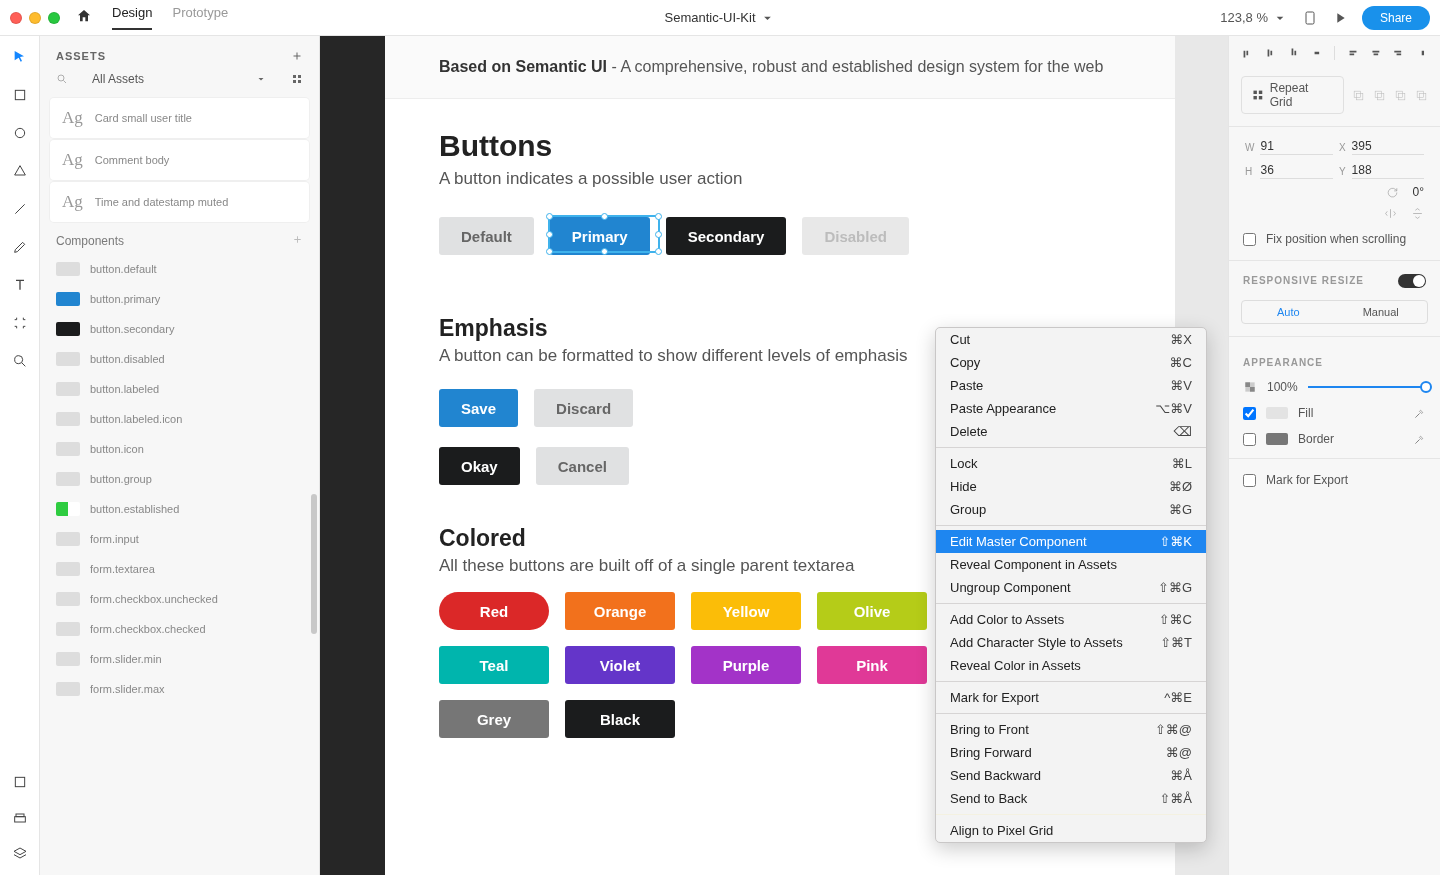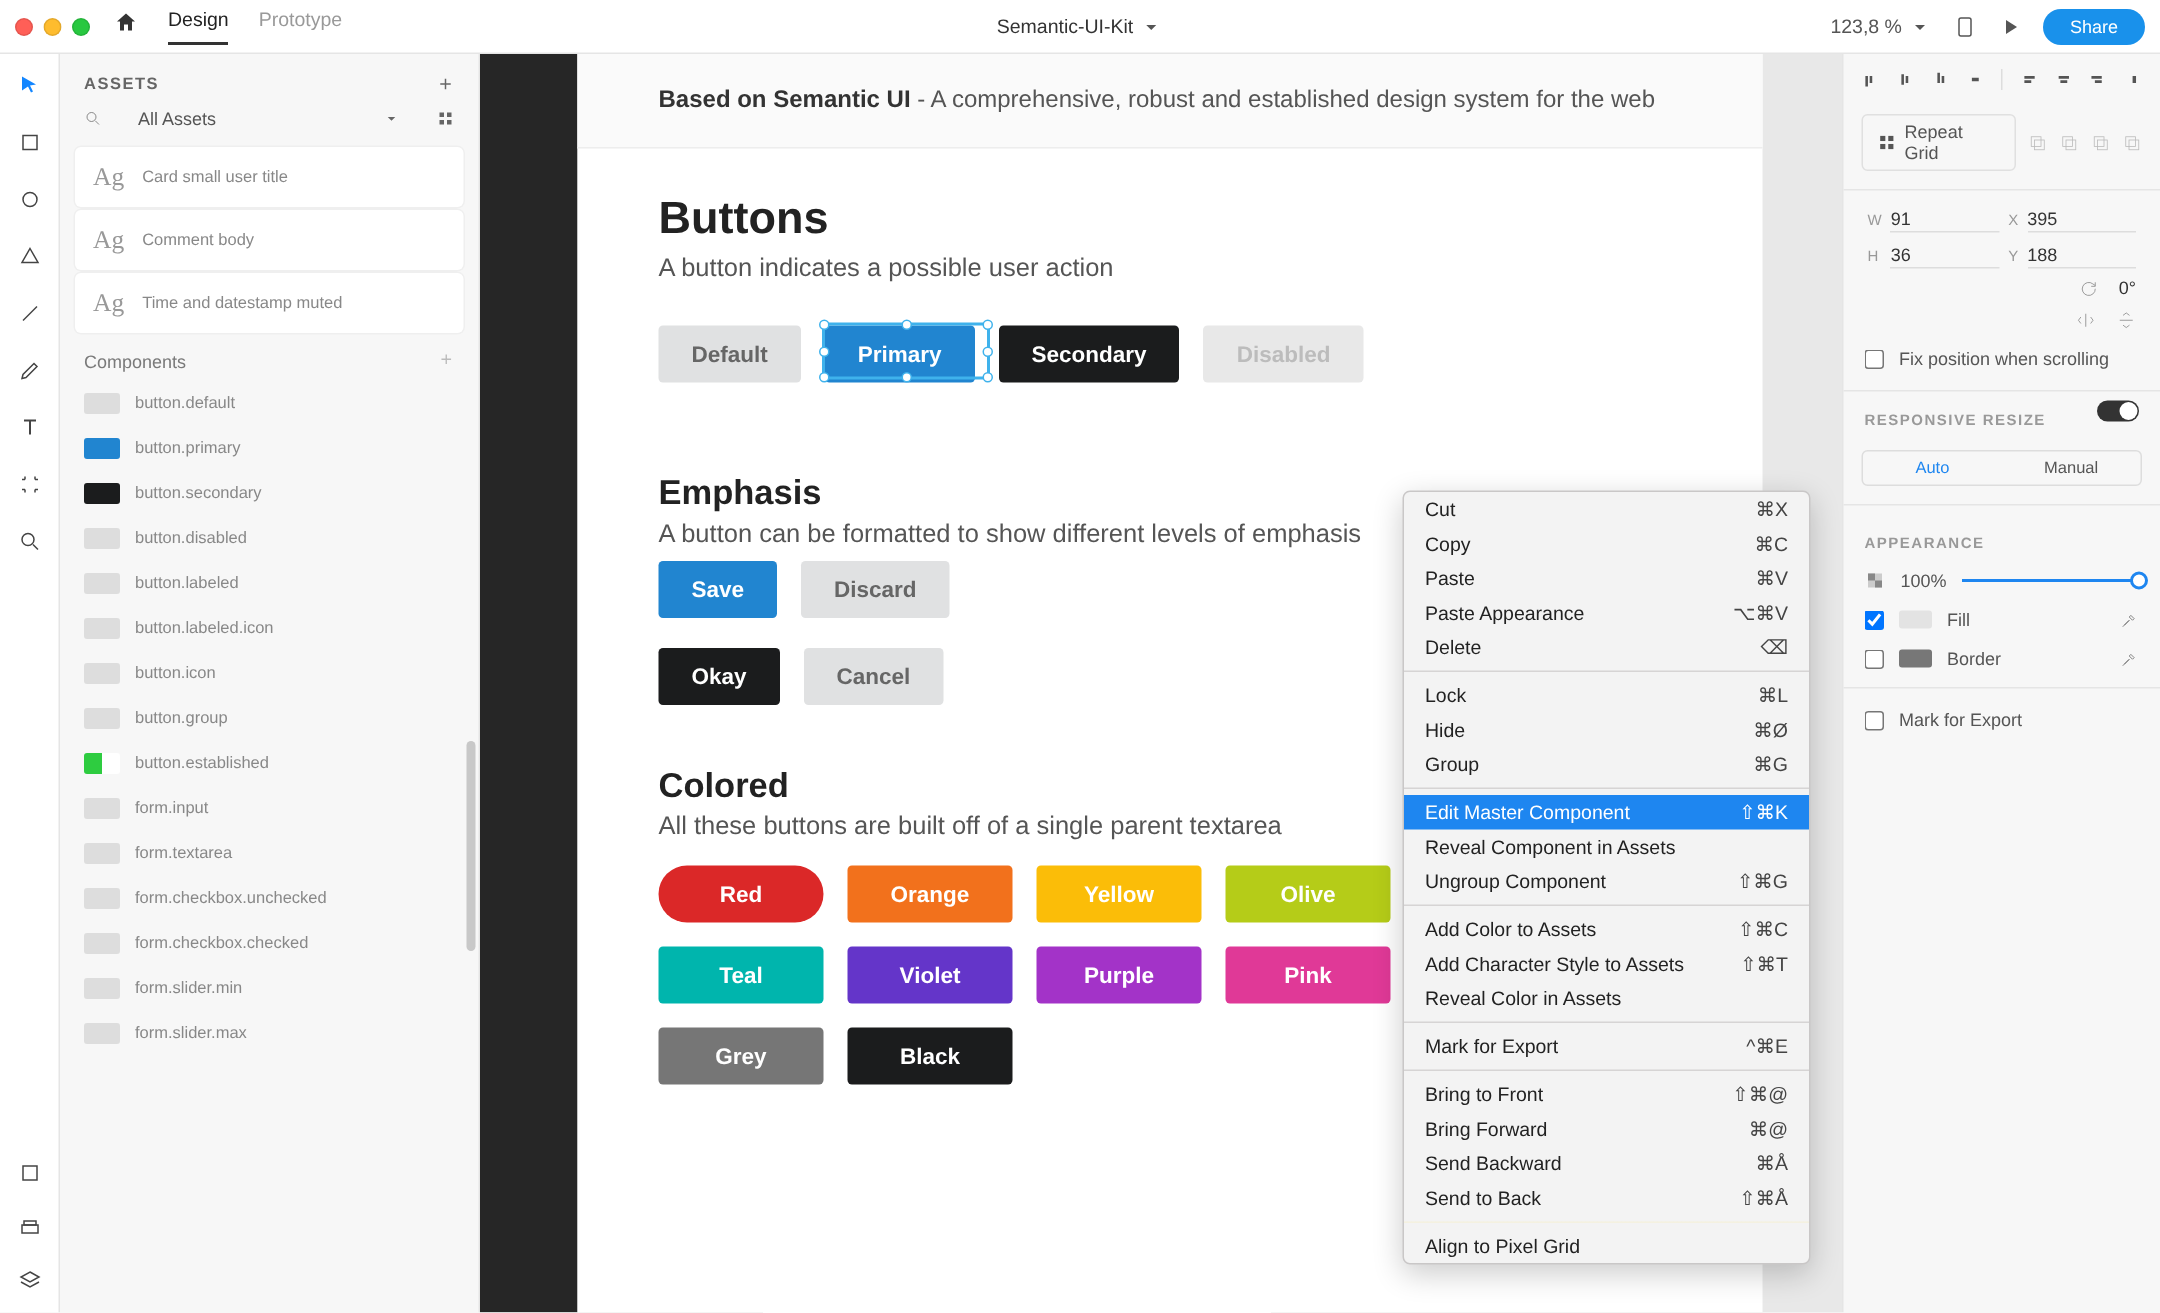--- a/index.html
+++ b/index.html
@@ -328,21 +328,21 @@
               <span class="hndl" style="left:50%;top:-4px;margin-left:-3px"></span>
                 <span class="hndl" style="left:50%;bottom:-4px;margin-left:-3px"></span>
               <span class="hndl" style="top:50%;left:-4px;margin-top:-3px"></span>
                 <span class="hndl" style="top:50%;right:-4px;margin-top:-3px"></span>
             </div>
           </div>
           <div class="btn secondary">Secondary</div>
           <div class="btn disabled">Disabled</div>
         </div>
         <div class="h2" style="margin-top:60px">Emphasis</div>
-        <div class="sub" style="margin-bottom:8px">A button can be formatted to show different levels of emphasis</div>
+        <div class="sub" style="margin-bottom:23px">A button can be formatted to show different levels of emphasis</div>
         <div class="row">
             <div class="btn save">Save</div>
             <div class="btn discard">Discard</div>
           </div>
         <div class="row">
             <div class="btn okay">Okay</div>
             <div class="btn cancel">Cancel</div>
           </div>
         <div class="h2" style="margin-top:40px">Colored</div>
         <div class="sub" style="margin-bottom:16px">All these buttons are built off of a single parent textarea</div>
@@ -531,21 +531,21 @@
         </svg>
       <svg width="13" viewBox="0 0 24 24" fill="none" stroke="#888">
           <path d="M4 12h16M8 6l4-3 4 3M8 18l4 3 4-3"></path>
         </svg>
     </div>
     <div class="chk">
         <input type="checkbox" style="">
         <span>Fix position when scrolling</span>
       </div>
     <div class="divider"></div>
-    <div style="display:flex;justify-content:space-between;align-items:flex-start;padding:0 14px">
+    <div style="display:flex;justify-content:space-between;align-items:center;padding:0 14px">
       <div class="sect-ttl" style="padding:8px 0">RESPONSIVE RESIZE</div>
       <div class="toggle"></div>
     </div>
     <div class="seg">
       <div class="active">Auto</div>
       <div>Manual</div>
     </div>
     <div class="divider"></div>
     <div class="sect-ttl">APPEARANCE</div>
     <div class="slider">

